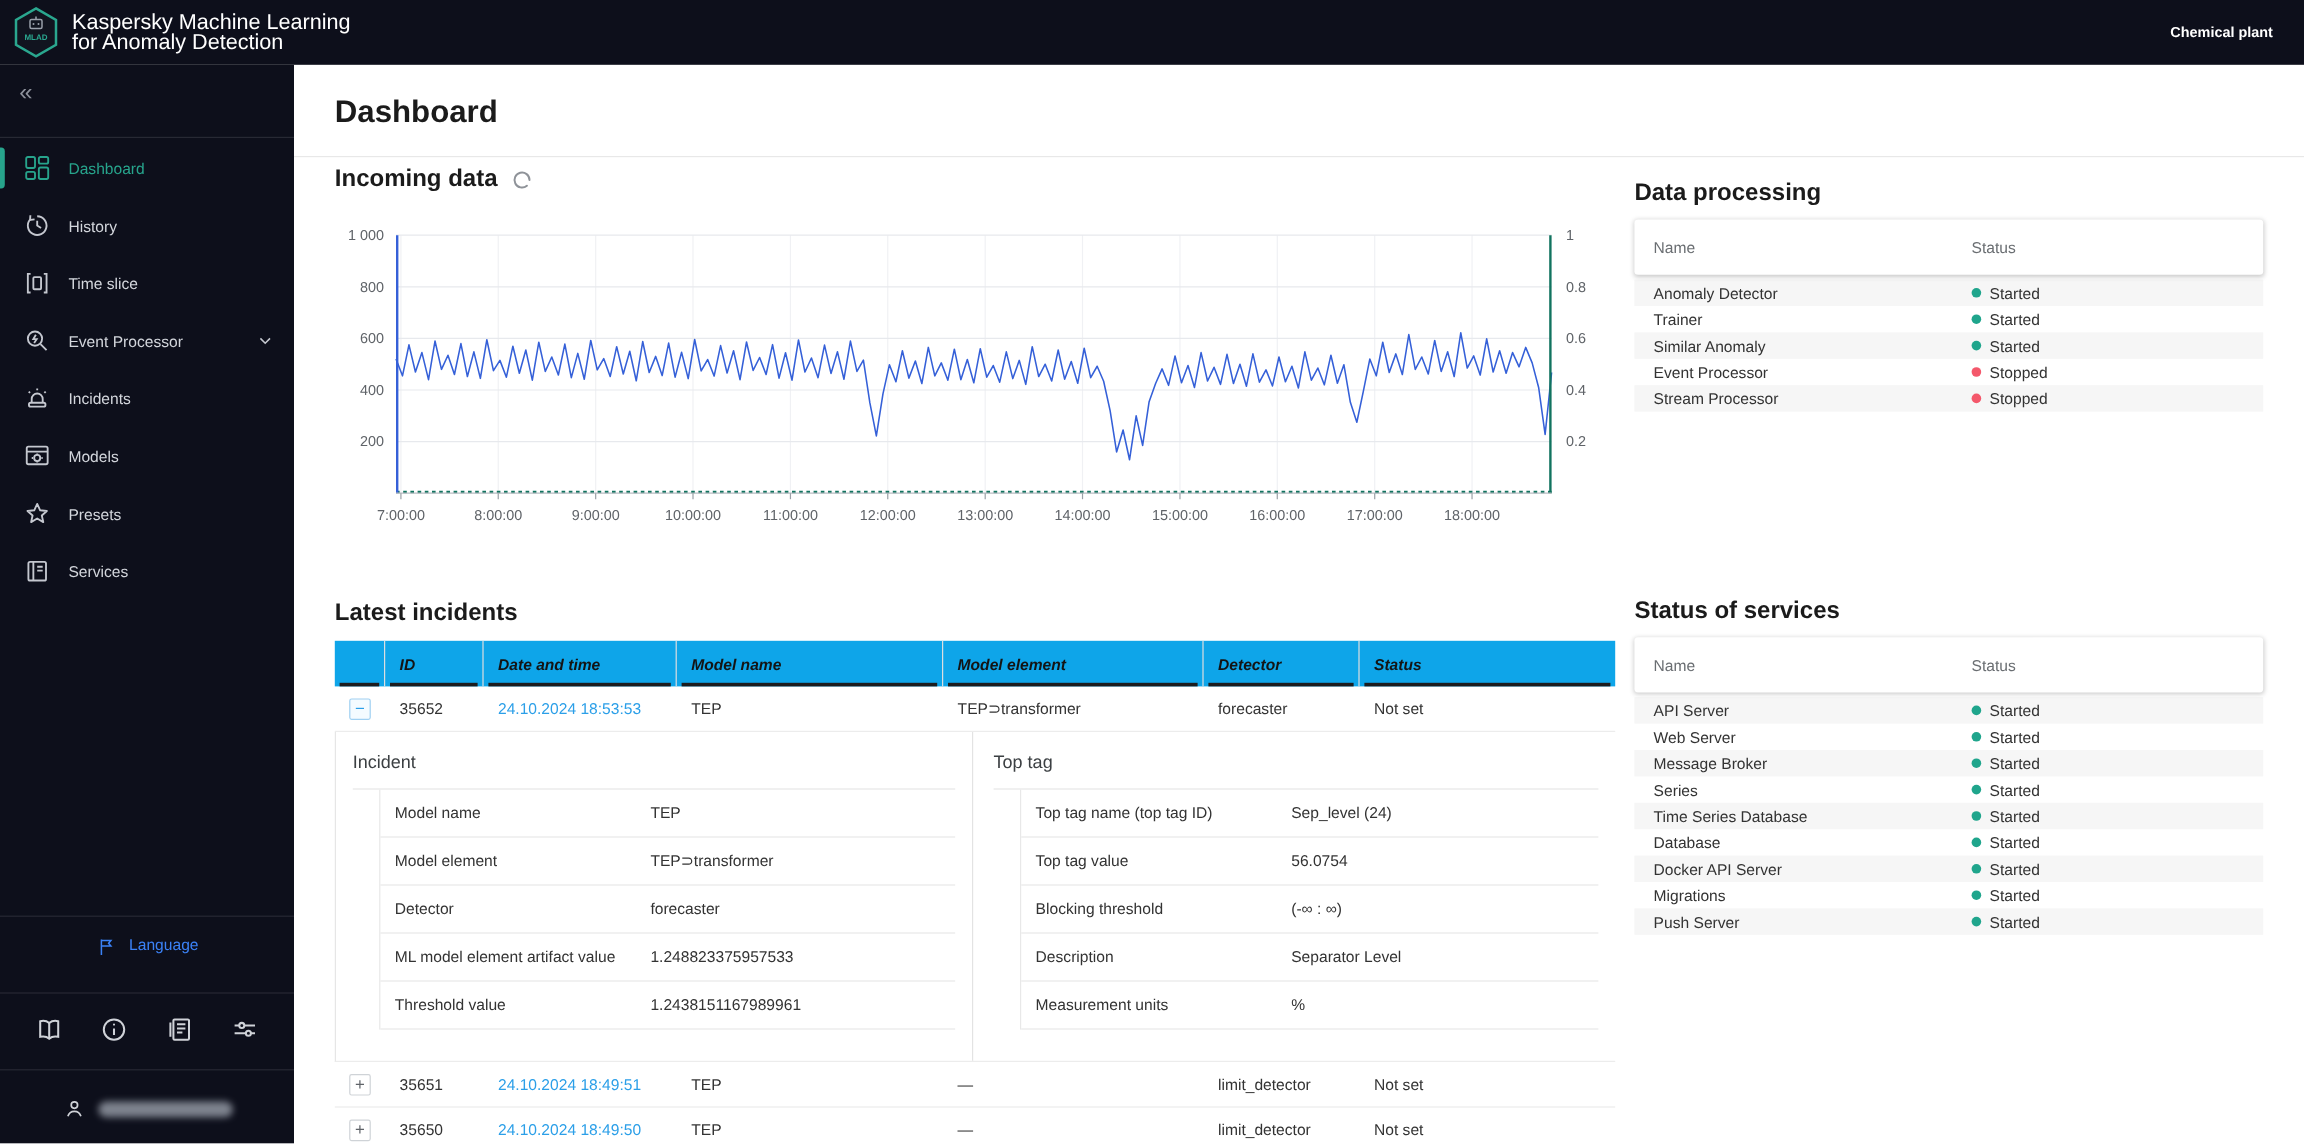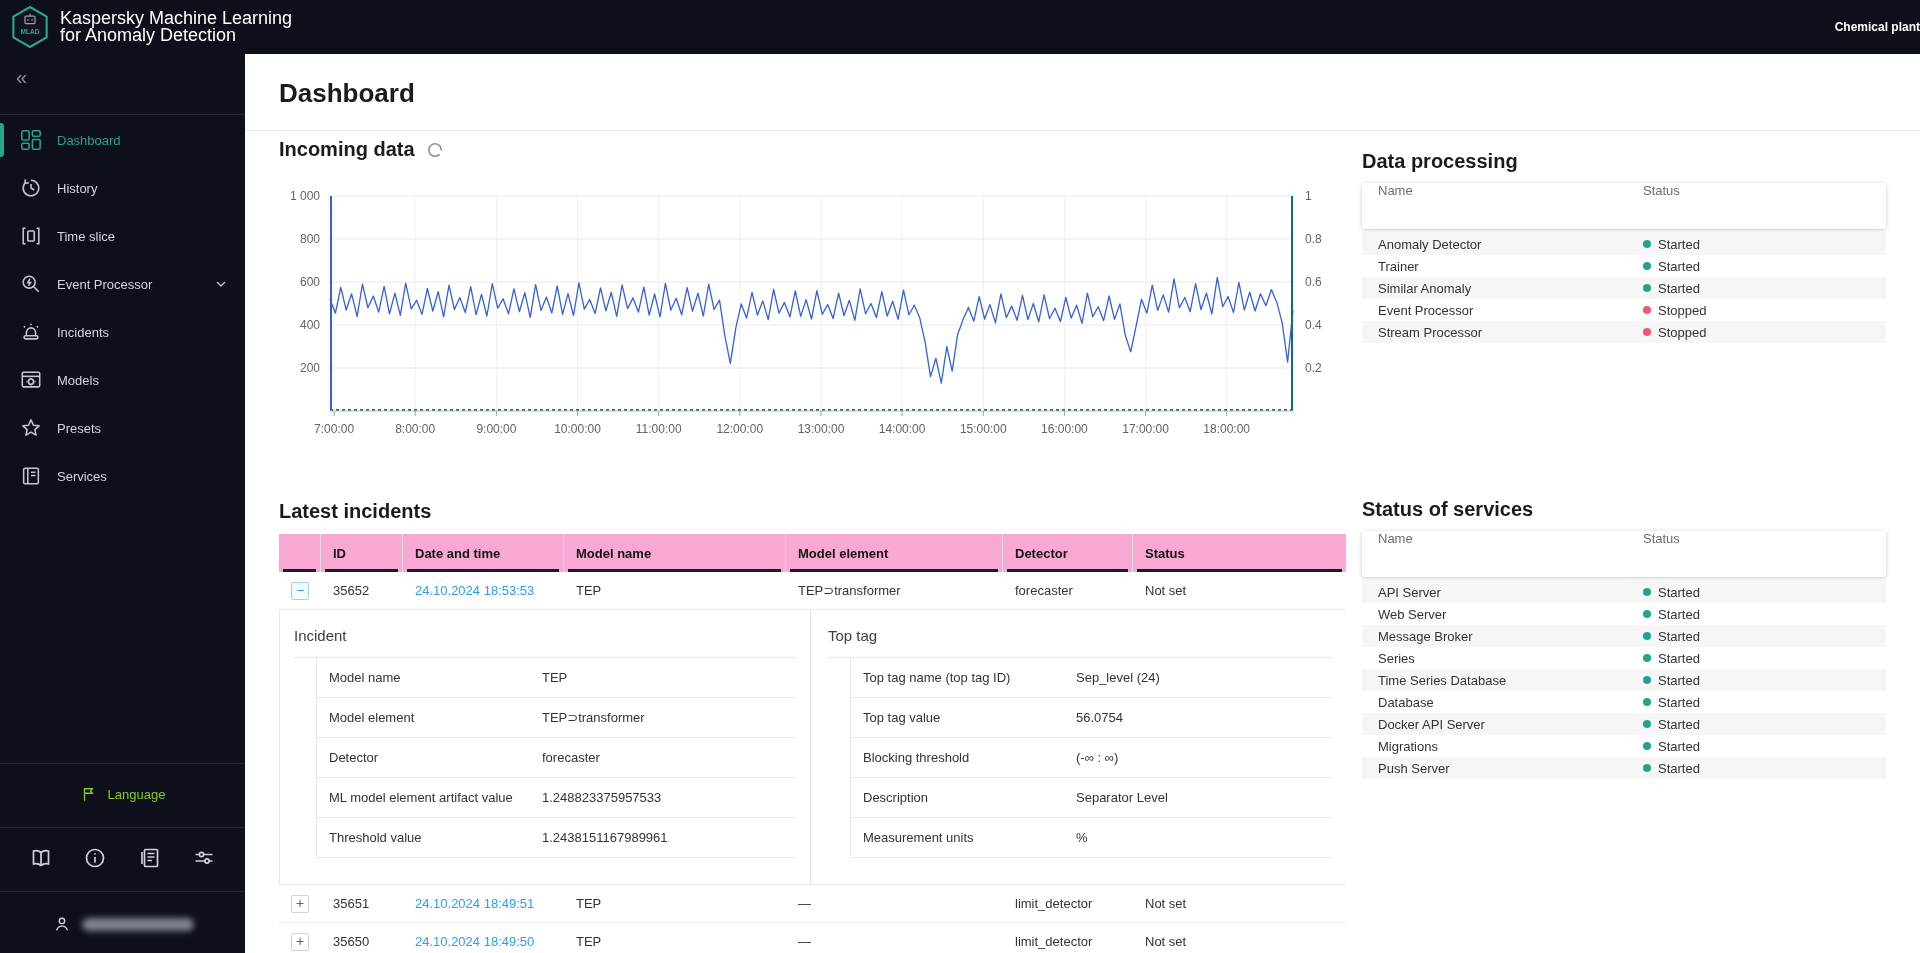--- a/index.html
+++ b/index.html
@@ -5,41 +5,41 @@
   * { margin:0; padding:0; box-sizing:border-box; }
   html,body { width:1920px; height:953px; overflow:hidden; background:#fff;
     font-family:"Liberation Sans", sans-serif; }
   .app { position:relative; width:1920px; height:953px; }
 
   
   .topbar { position:absolute; left:0; top:0; width:1920px; height:54px;
     background:#0d0f1b; display:flex; align-items:center; justify-content:space-between; z-index:5; }
   .brand { display:flex; align-items:center; gap:10px; padding-left:10px; }
   .brand-title { color:#fff; font-size:18px; line-height:17px; font-weight:400; }
-  .context { color:#fff; font-size:12px; font-weight:700; }
+  .context { color:#fff; font-size:12px; font-weight:700; padding-right:26px; }
 
   
   .sidebar { position:absolute; left:0; top:54px; width:245px; height:899px;
     background:#0d0f1b; color:#cfd2d8; }
   .collapse { position:absolute; left:16px; top:8px; width:30px; height:30px;
     background:none; border:none; color:#8e929c; font-size:20px; cursor:pointer; text-align:left; }
   .side-div { position:absolute; left:0; width:245px; border-top:1px solid #272934; }
   .nav { position:absolute; left:0; top:62px; width:245px; }
   .nav-item { position:relative; height:48px; display:flex; align-items:center;
     padding-left:20px; gap:15px; font-size:13px; color:#d3d6dc; cursor:pointer; }
   .nav-item svg { flex:0 0 auto; color:#c4c7cf; }
   .nav-item.active { color:#27a48c; }
   .nav-item.active svg { color:#27a48c; }
   .active-bar { position:absolute; left:0; top:7px; width:4px; height:34px;
     background:#27a48c; border-radius:0 3px 3px 0; }
   .chev { position:absolute; right:16px; color:#8e929c; }
 
   .lang-row { position:absolute; left:0; top:726px; width:245px; height:28px;
-    display:flex; align-items:center; justify-content:center; gap:10px;
-    font-size:13px; color:#84cc16; cursor:pointer; }
+    display:flex; justify-content:center; gap:10px;
+    font-size:13px; color:#3b82f6; cursor:pointer; }
   .util-row { position:absolute; left:0; top:786px; width:245px; height:38px;
     display:flex; align-items:center; justify-content:space-around; padding:0 14px; }
   .util-btn { background:none; border:none; color:#cfd2d8; cursor:pointer; width:30px; height:30px; }
   .user-row { position:absolute; left:0; top:856px; width:245px; height:28px;
     display:flex; align-items:center; justify-content:center; gap:10px; color:#cfd2d8; }
   .email-blur { display:inline-block; width:112px; height:13px; border-radius:7px;
     background:#9aa0ab; filter:blur(3px); opacity:.8; }
 
   
   .content { position:absolute; left:245px; top:54px; width:1675px; height:899px;
@@ -53,36 +53,36 @@
   .axlbl { font-size:12px; fill:#5f6368; font-family:"Liberation Sans", sans-serif; }
   #chart-host { position:absolute; left:-4px; top:48px; }
   .legend { position:absolute; left:85px; top:321px; width:963px;
     display:flex; justify-content:center; gap:26px; }
   .legend-item { display:flex; align-items:center; gap:8px; font-size:12px; color:#3c4043; }
   .swatch { display:inline-block; width:15px; height:13px; border-radius:2px; }
 
   
   .panel { position:absolute; width:524px; }
   .panel-card-head { margin-top:10px; height:46px; background:#fff; border-radius:3px;
-    box-shadow:0 1px 4px rgba(0,0,0,.22); display:flex; align-items:flex-start;
+    box-shadow:0 1px 4px rgba(0,0,0,.22); display:flex; align-items:center;
     font-size:13px; color:#6a6e72; position:relative; z-index:2; }
   .col-name { padding-left:16px; }
   .col-status { position:absolute; left:281px; }
   .panel-rows { margin-top:4px; }
   .p-row { height:22px; display:flex; align-items:center; font-size:13px; color:#333; position:relative; }
   .p-row:nth-child(odd) { background:#f6f6f6; }
   .p-row .name { padding-left:16px; }
   .p-row .stat { position:absolute; left:281px; display:flex; align-items:center; gap:7px; }
   .dot { width:8px; height:8px; border-radius:50%; display:inline-block; }
 
   
   .incidents { position:absolute; left:34px; top:446px; width:1067px; }
   .inc-table { margin-top:11px; }
   .inc-grid { display:grid; grid-template-columns:42px 82px 161px 222px 217px 130px 1fr; }
-  .inc-head { background:#f9a8d4; height:38px; }
+  .inc-head { background:#0ea5e9; height:38px;font-style:italic; }
   .inc-th { position:relative; display:flex; align-items:center; padding:0 12px;
     font-size:13px; font-weight:700; color:#141414; border-right:1px solid #dcdee0; }
   .inc-th:last-child { border-right:none; }
   .inc-th::after { content:""; position:absolute; left:4px; right:4px; bottom:0;
     height:3px; background:#1c1c1e; }
   .inc-row { height:38px; border-bottom:1px solid #ececec; }
   .inc-td { display:flex; align-items:center; padding:0 12px; font-size:13px; color:#333; }
   .link { color:#2b9fe8; cursor:pointer; text-decoration:none; }
   .expand-box { width:18px; height:18px; border-radius:2px; font-size:14px; line-height:15px;
     text-align:center; cursor:pointer; background:#fff; }

